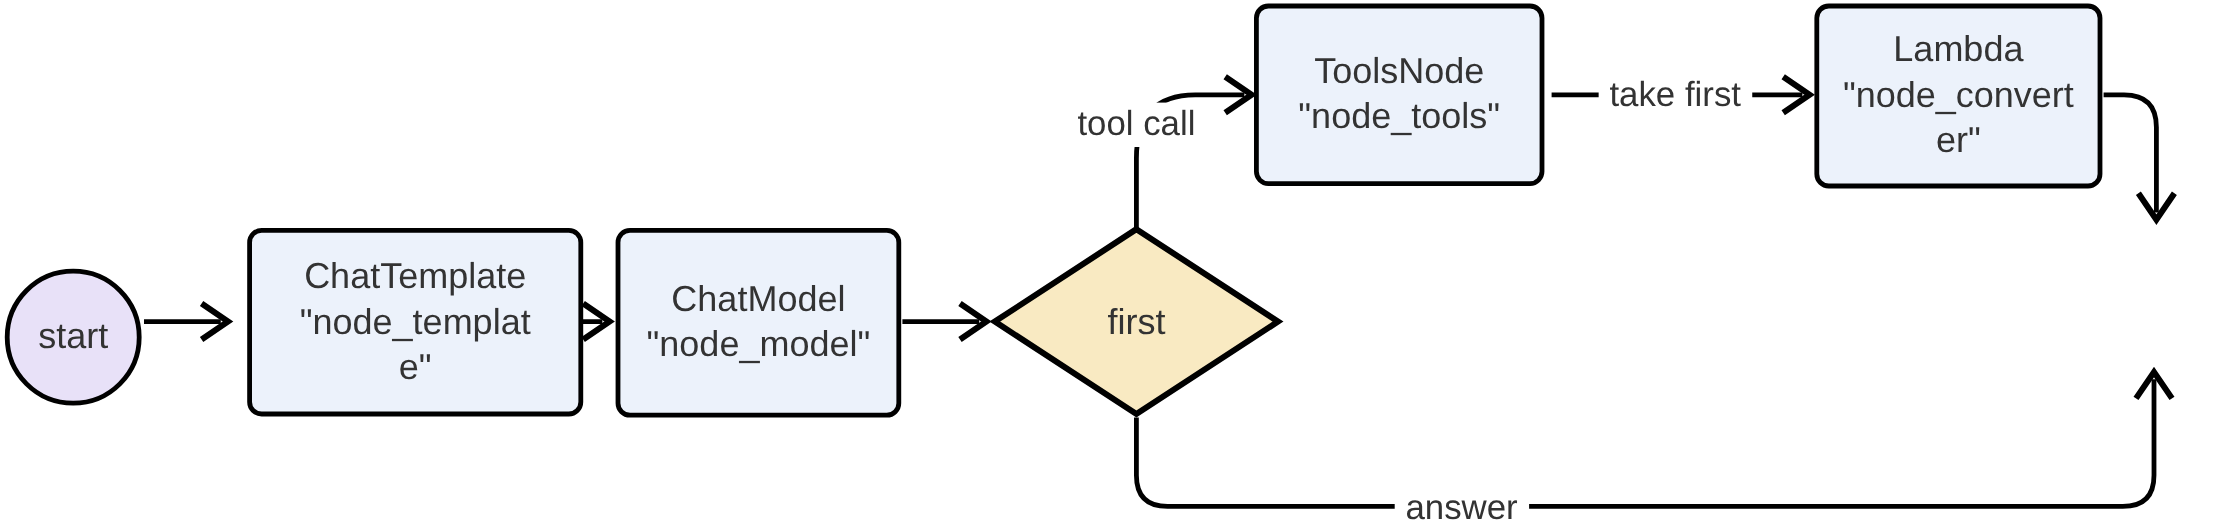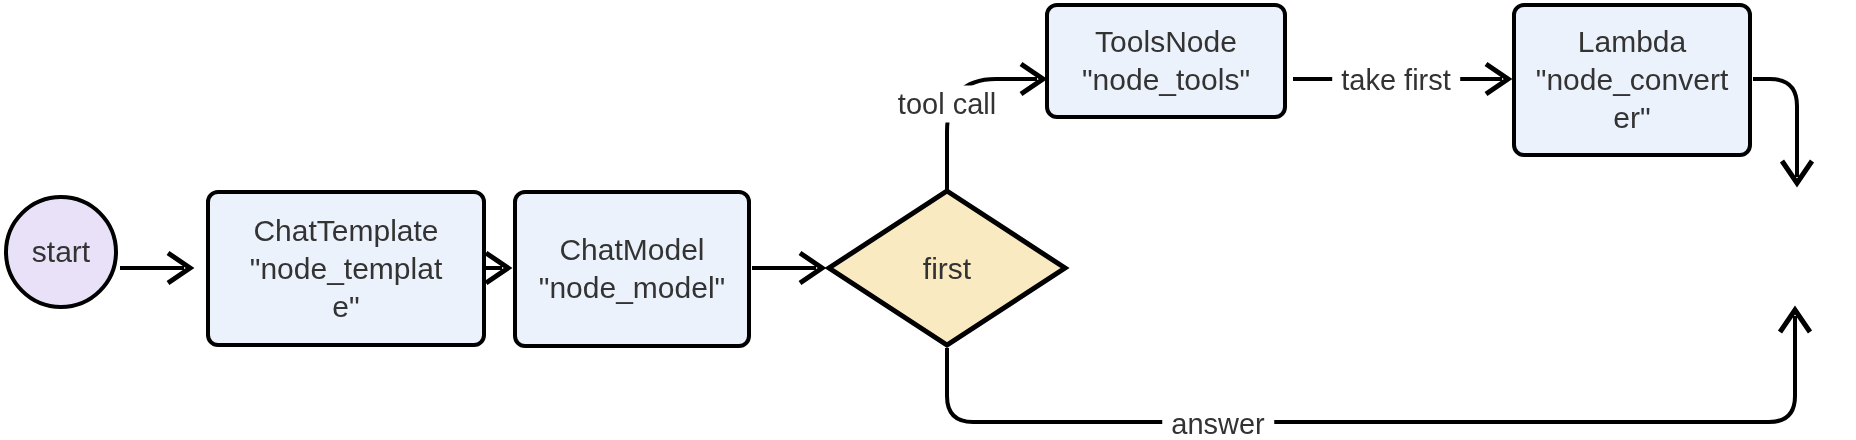--- a/index.html
+++ b/index.html
@@ -90,38 +90,38 @@
 
     <path class="edge-shaft" d="M1753 79 H1770 Q1797 79 1797 106 V177"></path>
     <path class="edge-head" d="M1782 161 L1797 183 L1812 161"></path>
 
     <path class="edge-shaft" d="M947 348 V396 Q947 422 973 422 H1769 Q1795 422 1795 396 V316"></path>
     <path class="edge-head" d="M1780 332 L1795 310 L1810 332"></path>
 
     <polygon class="diamond-shape" points="947,191 1065,268 947,345 829,268"></polygon>
   </svg>
 
-  <div class="node-circle" style="left:4px; top:195px; width:114px; height:114px;">
+  <div class="node-circle" style="left:4px; top:224px; width:114px; height:114px;">
     <span>start</span>
   </div>
 
   <div class="node-box" style="left:206px; top:190px; width:280px; height:157px;">
     <span>ChatTemplate</span>
     <span>"node_templat</span>
     <span>e"</span>
   </div>
 
   <div class="node-box" style="left:513px; top:190px; width:238px; height:158px;">
     <span>ChatModel</span>
     <span>"node_model"</span>
   </div>
 
   <div class="diamond-label" style="left:947px; top:269px;">first</div>
 
-  <div class="node-box" style="left:1045px; top:3px; width:242px; height:116px;">
+  <div class="node-box" style="left:1045px; top:3px; width:242px; height:152px;">
     <span>ToolsNode</span>
     <span>"node_tools"</span>
   </div>
 
   <div class="node-box" style="left:1512px; top:3px; width:240px; height:154px;">
     <span>Lambda</span>
     <span>"node_convert</span>
     <span>er"</span>
   </div>
 

